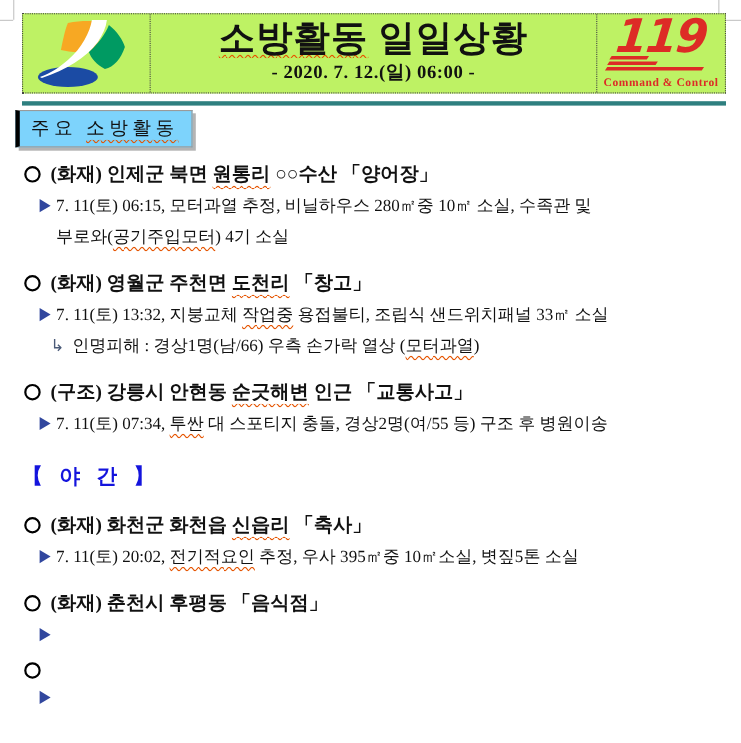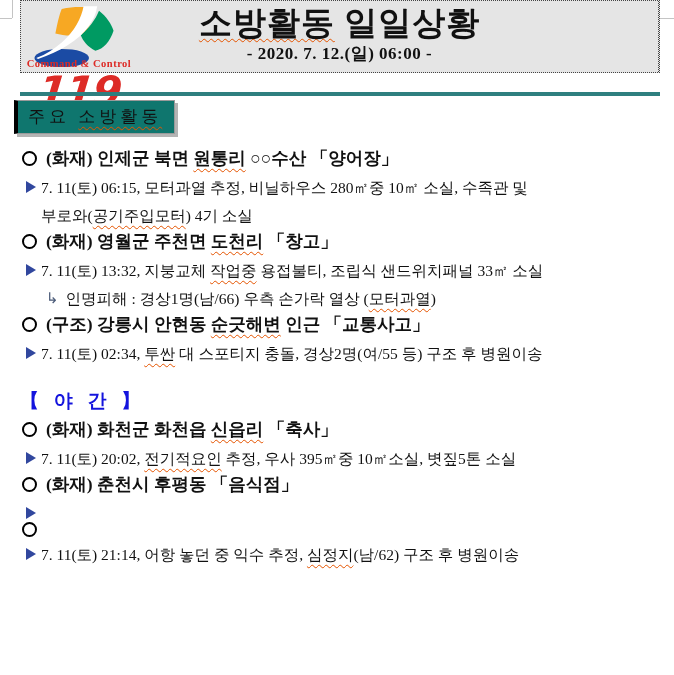--- a/index.html
+++ b/index.html
@@ -9,22 +9,22 @@
   }
   
   .corner { position:absolute; background:#c4c4c4; }
   .cm-l-v { left:12px; top:0; width:1px; height:18px; }
   .cm-l-h { left:0; top:18px; width:12px; height:1px; }
   .cm-r-v { left:653px; top:0; width:1px; height:18px; }
   .cm-r-h { left:653px; top:18px; width:21px; height:1px; }
 
   
   .header-table {
-    position:absolute; left:20px; top:0; width:640px; height:73px;
-    border:1px dotted #444; display:flex; box-sizing:border-box; background:#e5e5e5;flex-direction:column;
+    position:absolute; left:20px; top:12px; width:640px; height:73px;
+    border:1px dotted #444; display:flex; box-sizing:border-box; background:#bef264;
   }
   .hcell { box-sizing:border-box; }
   .logo-cell { width:116px; border-right:1px dotted #444; position:relative; }
   .title-cell { flex:1; border-right:1px dotted #444; text-align:center; }
   .cc-cell { width:116px; position:relative; }
 
   .main-title {
     font-size:33px; font-weight:bold; letter-spacing:1px;
     line-height:38px; margin-top:3px; white-space:nowrap;
   }
@@ -49,33 +49,33 @@
     font-size:10.5px; font-weight:bold; letter-spacing:0.5px; white-space:nowrap;
   }
 
   .teal-rule { position:absolute; left:20px; top:92px; width:640px; height:4px; background:var(--teal-rule); }
 
   
   .section-box {
     position:absolute; left:14px; top:100px;
     border:1px solid #9a9a9a; border-left:4px solid #000;
     box-shadow:3px 3px 0 var(--box-shadow-gray);
-    padding:4px 12px 5px 10px; background:#0f766e;
+    padding:4px 12px 5px 10px; background:#7dd3fc;
     font-size:17px; font-weight:normal; letter-spacing:4px; white-space:nowrap;
   }
 
   
   #content { position:absolute; left:0; top:140px; width:534px; }
-  .event { margin-top:3px; }
+  .event { margin-top:19px; }
   .event:first-child { margin-top:6px; }
   .event-title-row { padding-left:22px; display:flex; align-items:center; font-weight:bold; font-size:17.5px; line-height:24px; }
   .ring { width:11px; height:11px; border:2.5px solid #000; border-radius:50%; flex:none; margin-right:9px; }
   .event-title { white-space:nowrap; }
 
-  .detail-row { display:flex; align-items:flex-start; padding-left:26px; margin-top:7px; font-size:15.5px; line-height:21px; white-space:nowrap; }
+  .detail-row { display:flex; align-items:flex-start; padding-left:36px; margin-top:7px; font-size:15.5px; line-height:21px; white-space:nowrap; }
   .tri {
     flex:none; width:0; height:0; margin:4px 5px 0 0;
     border-left:10px solid var(--triangle-blue);
     border-top:6px solid transparent; border-bottom:6px solid transparent;
   }
   .spacer { flex:none; width:15px; }
   .detail-row.hook-row { padding-left:46px; }
   .hook-glyph { flex:none; font-family:"DejaVu Sans", sans-serif; color:#4a5a78; margin-right:7px; font-size:15px; }
 
   .night-label {
@@ -167,21 +167,21 @@
   </section>
 
   <section class="event">
     <div class="event-title-row">
       <span class="ring"></span>
       <span class="event-title"><span>(구조) 강릉시 안현동 </span><span class="wavy">순긋해변</span><span> 인근 「교통사고」</span></span>
     </div>
     <div class="details">
   <div class="detail-row">
     <span class="tri"></span>
-            <span class="detail-text"><span>7. 11(토) 02:34, </span><span class="wavy">투싼</span><span> 대 스포티지 충돌, 경상2명(여/55 등) 구조 후 병원이송</span></span>
+            <span class="detail-text"><span>7. 11(토) 07:34, </span><span class="wavy">투싼</span><span> 대 스포티지 충돌, 경상2명(여/55 등) 구조 후 병원이송</span></span>
   </div>
 </div>
   </section>
 
   <div class="night-label">【 야 간 】</div>
 
   <section class="event">
     <div class="event-title-row">
       <span class="ring"></span>
       <span class="event-title"><span>(화재) 화천군 화천읍 </span><span class="wavy">신읍리</span><span> 「축사」</span></span>
@@ -206,18 +206,17 @@
 </div>
   </section>
 
   <section class="event">
     <div class="event-title-row">
       <span class="ring"></span>
     </div>
     <div class="details">
   <div class="detail-row">
     <span class="tri"></span>
-            <span class="detail-text"><span>7. 11(토) 21:14, 어항 놓던 중 익수 추정, </span><span class="wavy">심정지</span><span>(남/62) 구조 후 병원이송</span></span>
   </div>
 </div>
   </section>
 </div>
 </div>
 
 </body></html>

